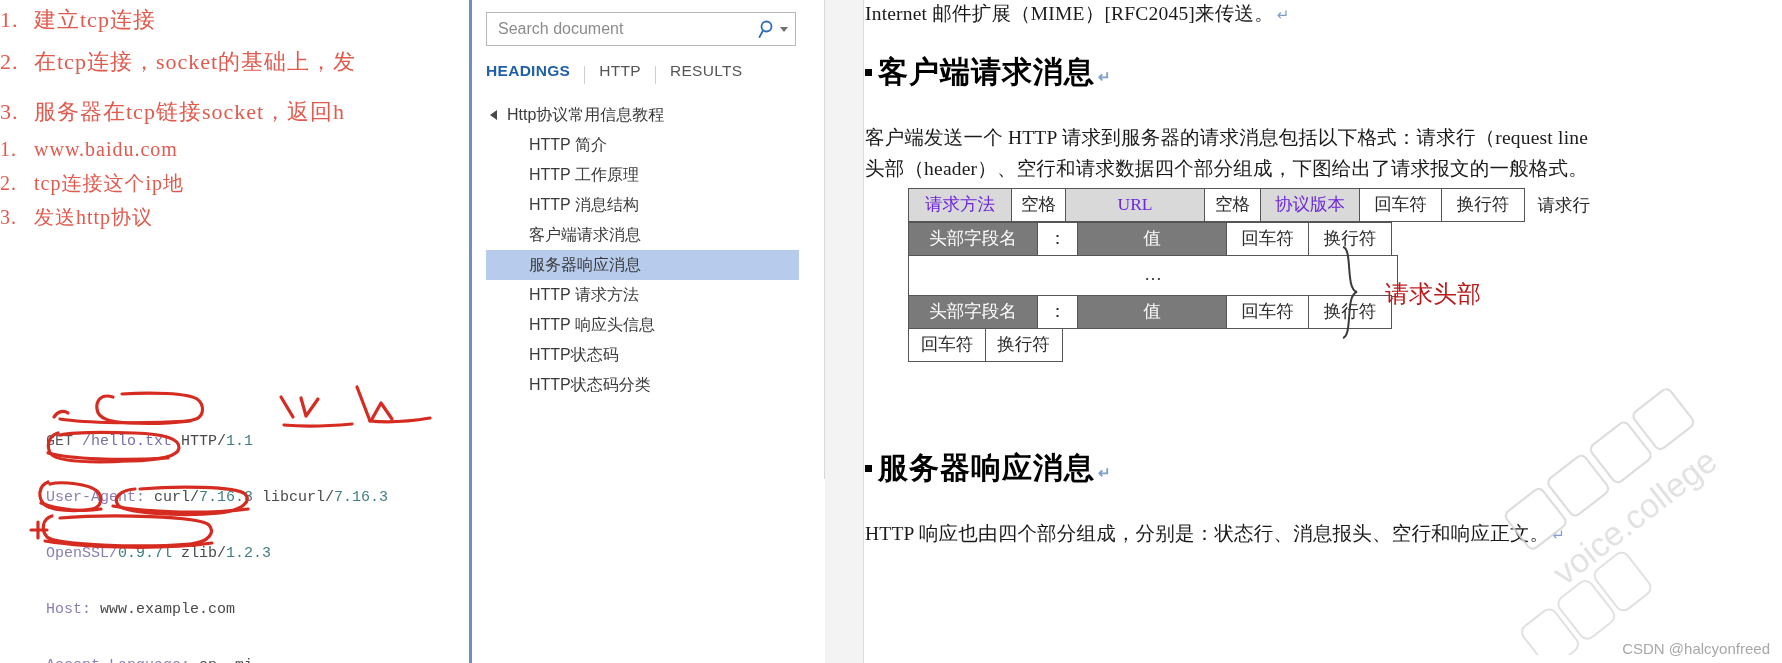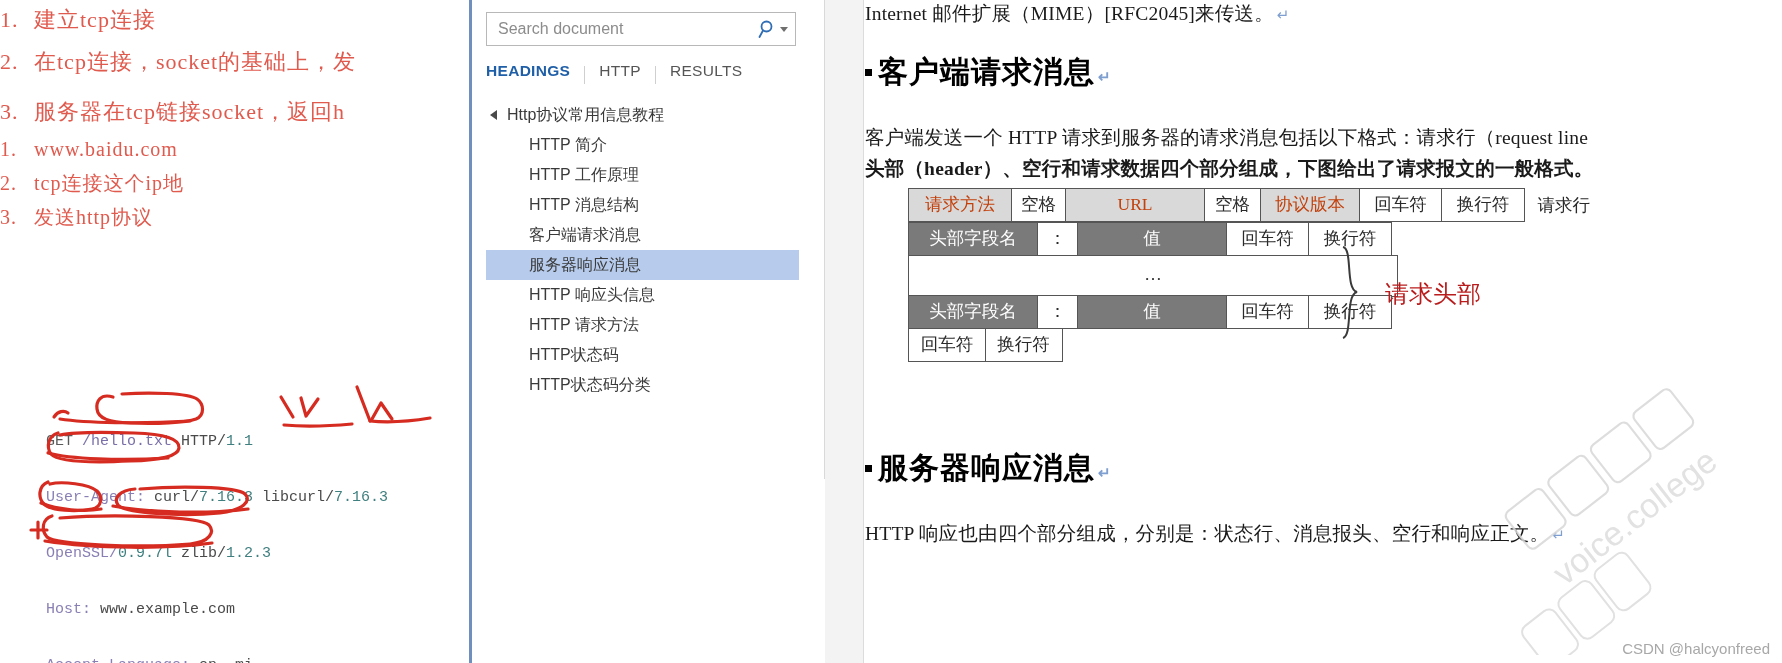--- a/index.html
+++ b/index.html
@@ -236,21 +236,21 @@
     box-sizing: border-box;
     height: 34px;
     line-height: 31px;
     text-align: center;
     font-size: 17.5px;
     white-space: nowrap;
     margin-right: -1.5px;
     margin-bottom: -1.5px;
   }
   .c-dark  { background: #7a7a7a; color: #ffffff; }
-  .c-light { background: #d9d9d9; color: #c2410c; }
+  .c-light { background: #d9d9d9; color: #6d28d9; }
   .c-white { background: #ffffff; color: #2a2a2a; }
   .rt-label {
     font-family: "Liberation Serif", serif;
     font-size: 17.5px;
     color: #2a2a2a;
     white-space: nowrap;
     line-height: 34px;
     padding-left: 14px;
   }
 
@@ -356,38 +356,38 @@
     <div id="nav-tree">
       <div class="tree-root">
         <span class="tri"></span>
         <span>Http协议常用信息教程</span>
       </div>
       <div class="tree-item">HTTP 简介</div>
       <div class="tree-item">HTTP 工作原理</div>
       <div class="tree-item">HTTP 消息结构</div>
       <div class="tree-item">客户端请求消息</div>
       <div class="tree-item selected">服务器响应消息</div>
+      <div class="tree-item">HTTP 请求方法</div>
       <div class="tree-item">HTTP 响应头信息</div>
-      <div class="tree-item">HTTP 请求方法</div>
       <div class="tree-item">HTTP状态码</div>
       <div class="tree-item">HTTP状态码分类</div>
     </div>
   </div>
 
   <div id="doc-pane">
     <div id="doc-gutter"></div>
 
     <div class="doc-body">
 
       <div class="doc-para" style="left:0px; top:0px;"><span>Internet 邮件扩展（MIME）[RFC2045]来传送。</span><span class="pilcrow">↵</span></div>
 
       <div class="doc-head" style="left:0px; top:52px;"><span class="head-bullet"></span><span>客户端请求消息</span><span class="pilcrow">↵</span></div>
 
       <div class="doc-para" style="left:0px; top:124px;">客户端发送一个 HTTP 请求到服务器的请求消息包括以下格式：请求行（request line</div>
-      <div class="doc-para" style="left:0px; top:155px;font-weight:bold;">头部（header）、空行和请求数据四个部分组成，下图给出了请求报文的一般格式。</div>
+      <div class="doc-para" style="left:0px; top:155px;">头部（header）、空行和请求数据四个部分组成，下图给出了请求报文的一般格式。</div>
 
       <div id="req-table">
         <div class="rt-row">
           <div class="rt-cell c-light" style="width:104px;">请求方法</div>
           <div class="rt-cell c-white" style="width:56px;">空格</div>
           <div class="rt-cell c-light" style="width:140px;">URL</div>
           <div class="rt-cell c-white" style="width:58px;">空格</div>
           <div class="rt-cell c-light" style="width:100px;text-align:center;">协议版本</div>
           <div class="rt-cell c-white" style="width:84px;">回车符</div>
           <div class="rt-cell c-white" style="width:84px;">换行符</div>

